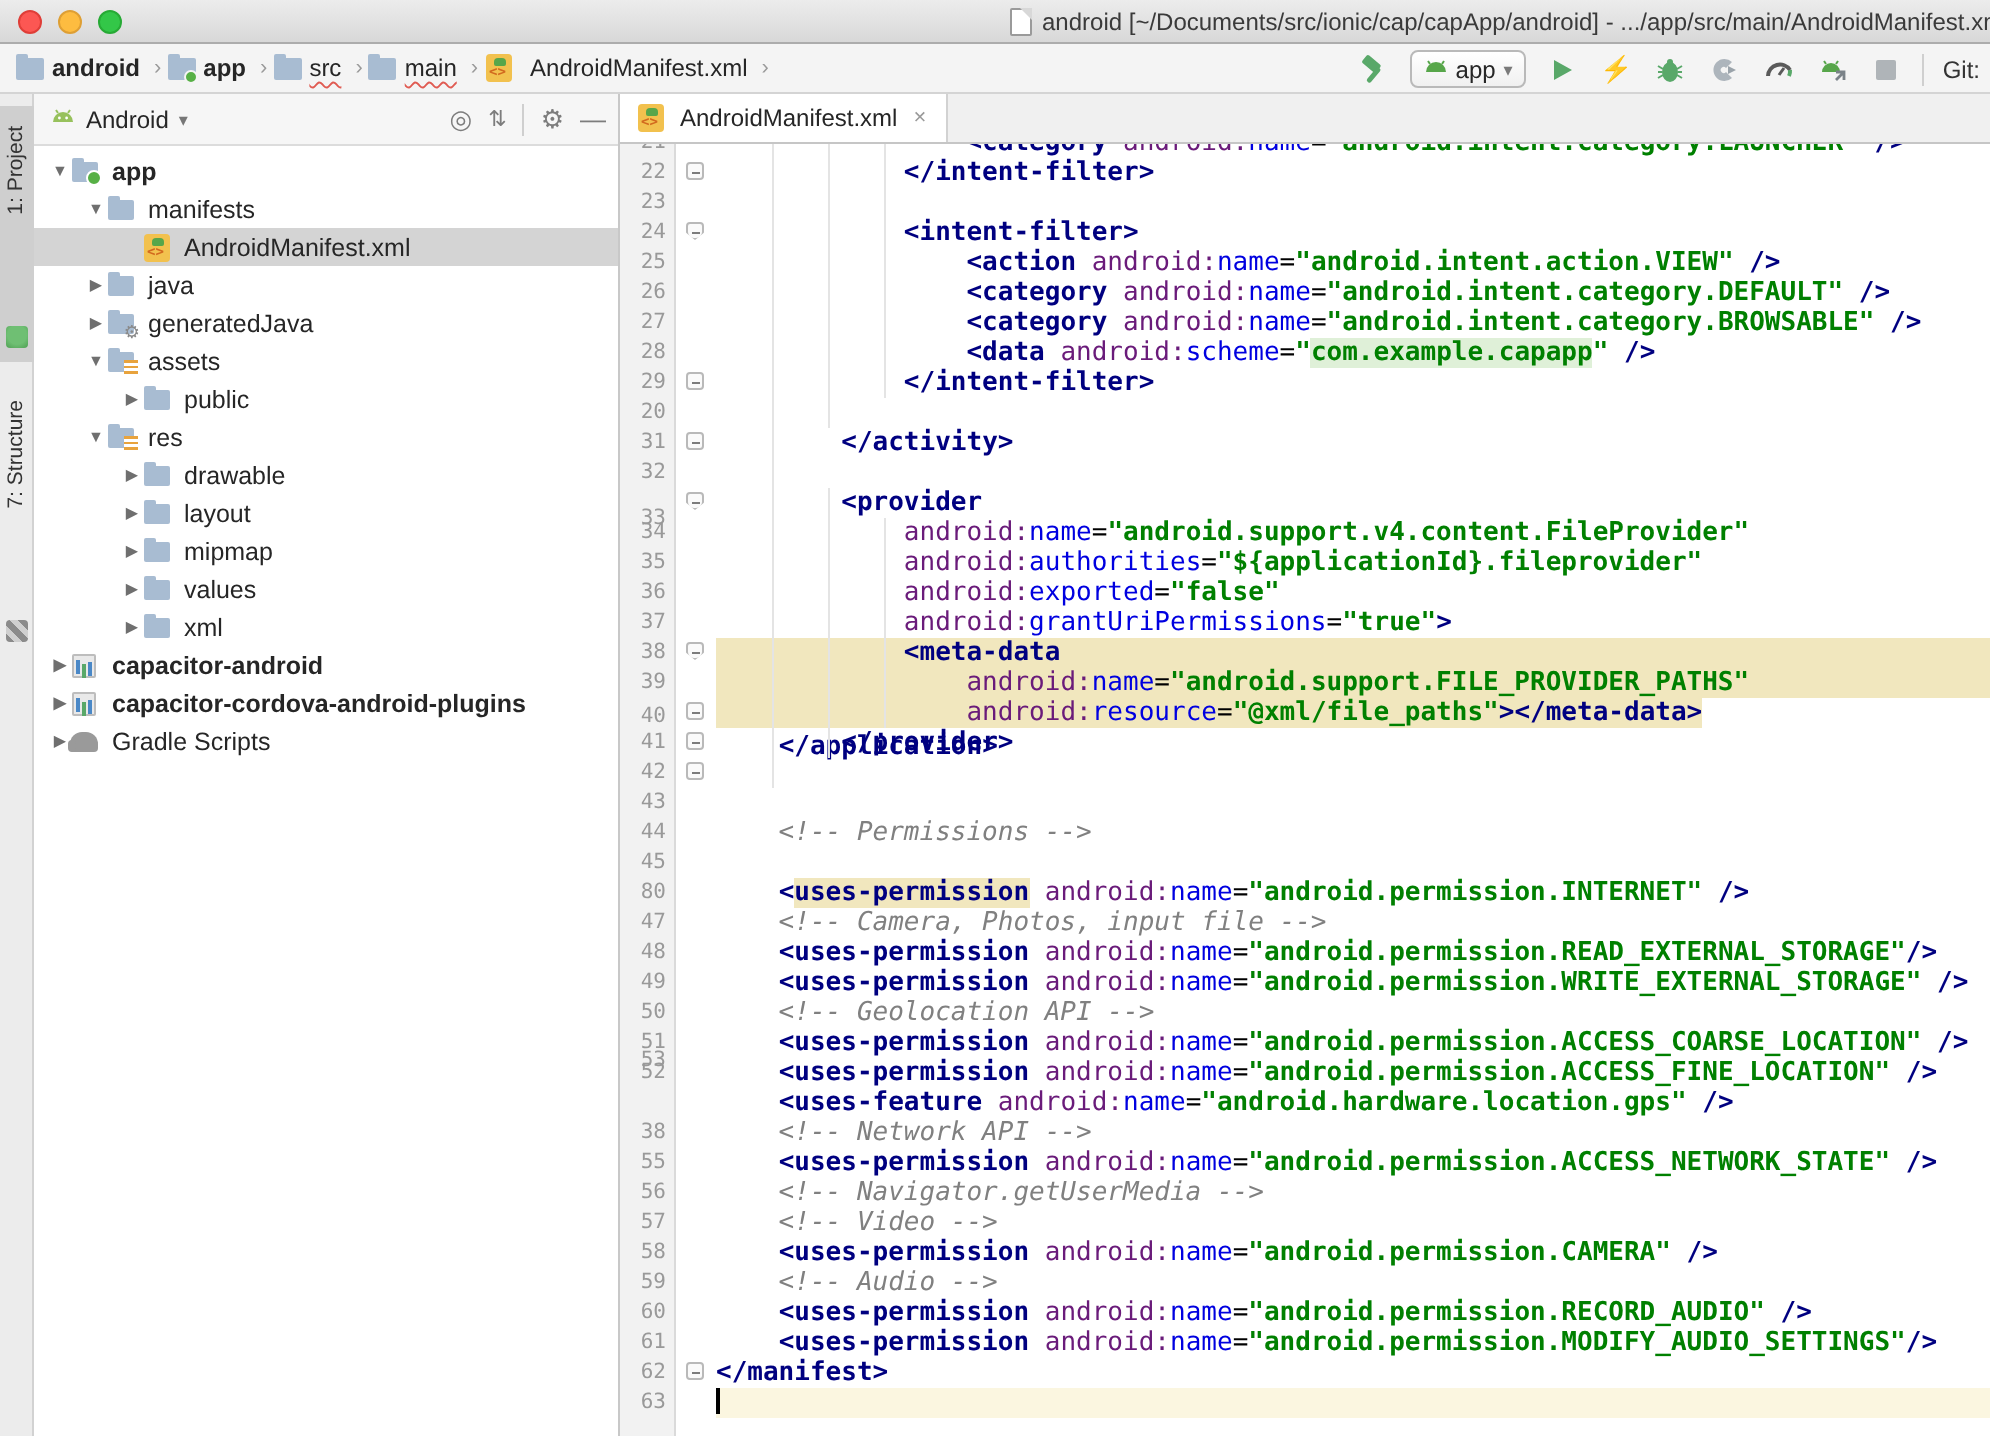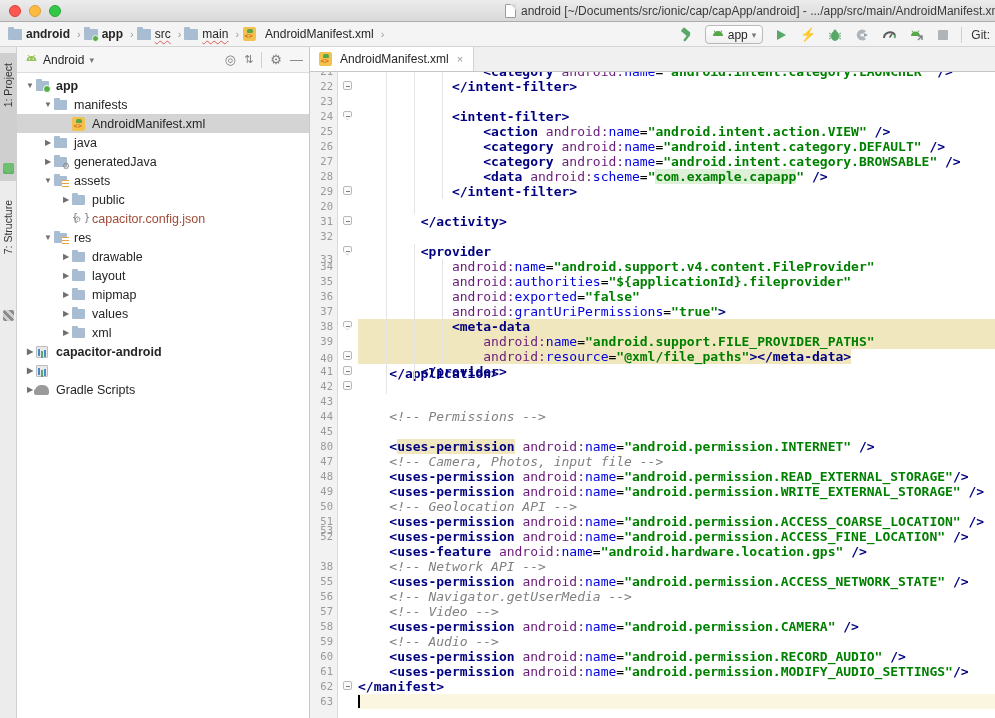--- a/index.html
+++ b/index.html
@@ -317,25 +317,20 @@
           </span>
           <span class="tlabel">assets</span>
         </div>
         <div class="trow" style="padding-left: 44px;">
           <span class="arr">▶</span>
           <span class="ticon">
             <span class="fold-blue"></span>
           </span>
           <span class="tlabel">public</span>
         </div>
-        <div class="trow" style="padding-left: 44px;">
-          <span class="arr"></span>
-          <span class="ticon"><span class="json-file"></span></span>
-          <span class="tlabel" style="color: rgb(158, 75, 54);">capacitor.config.json</span>
-        </div>
         <div class="trow" style="padding-left: 26px;">
           <span class="arr">▼</span>
           <span class="ticon">
             <span class="fold-blue lines-orange"></span>
           </span>
           <span class="tlabel">res</span>
         </div>
         <div class="trow" style="padding-left: 44px;">
           <span class="arr">▶</span>
           <span class="ticon">
@@ -376,20 +371,21 @@
           <span class="ticon">
             <span class="module-ico"></span>
           </span>
           <span class="tlabel">capacitor-android</span>
         </div>
         <div class="trow bold" style="padding-left: 8px;">
           <span class="arr">▶</span>
           <span class="ticon">
             <span class="module-ico"></span>
           </span>
+          <span class="tlabel">capacitor-cordova-android-plugins</span>
         </div>
         <div class="trow" style="padding-left: 8px;">
           <span class="arr">▶</span>
           <span class="ticon">
             <span class="gradle-ico"></span>
           </span>
           <span class="tlabel">Gradle Scripts</span>
         </div>
       </div>
   </div>

